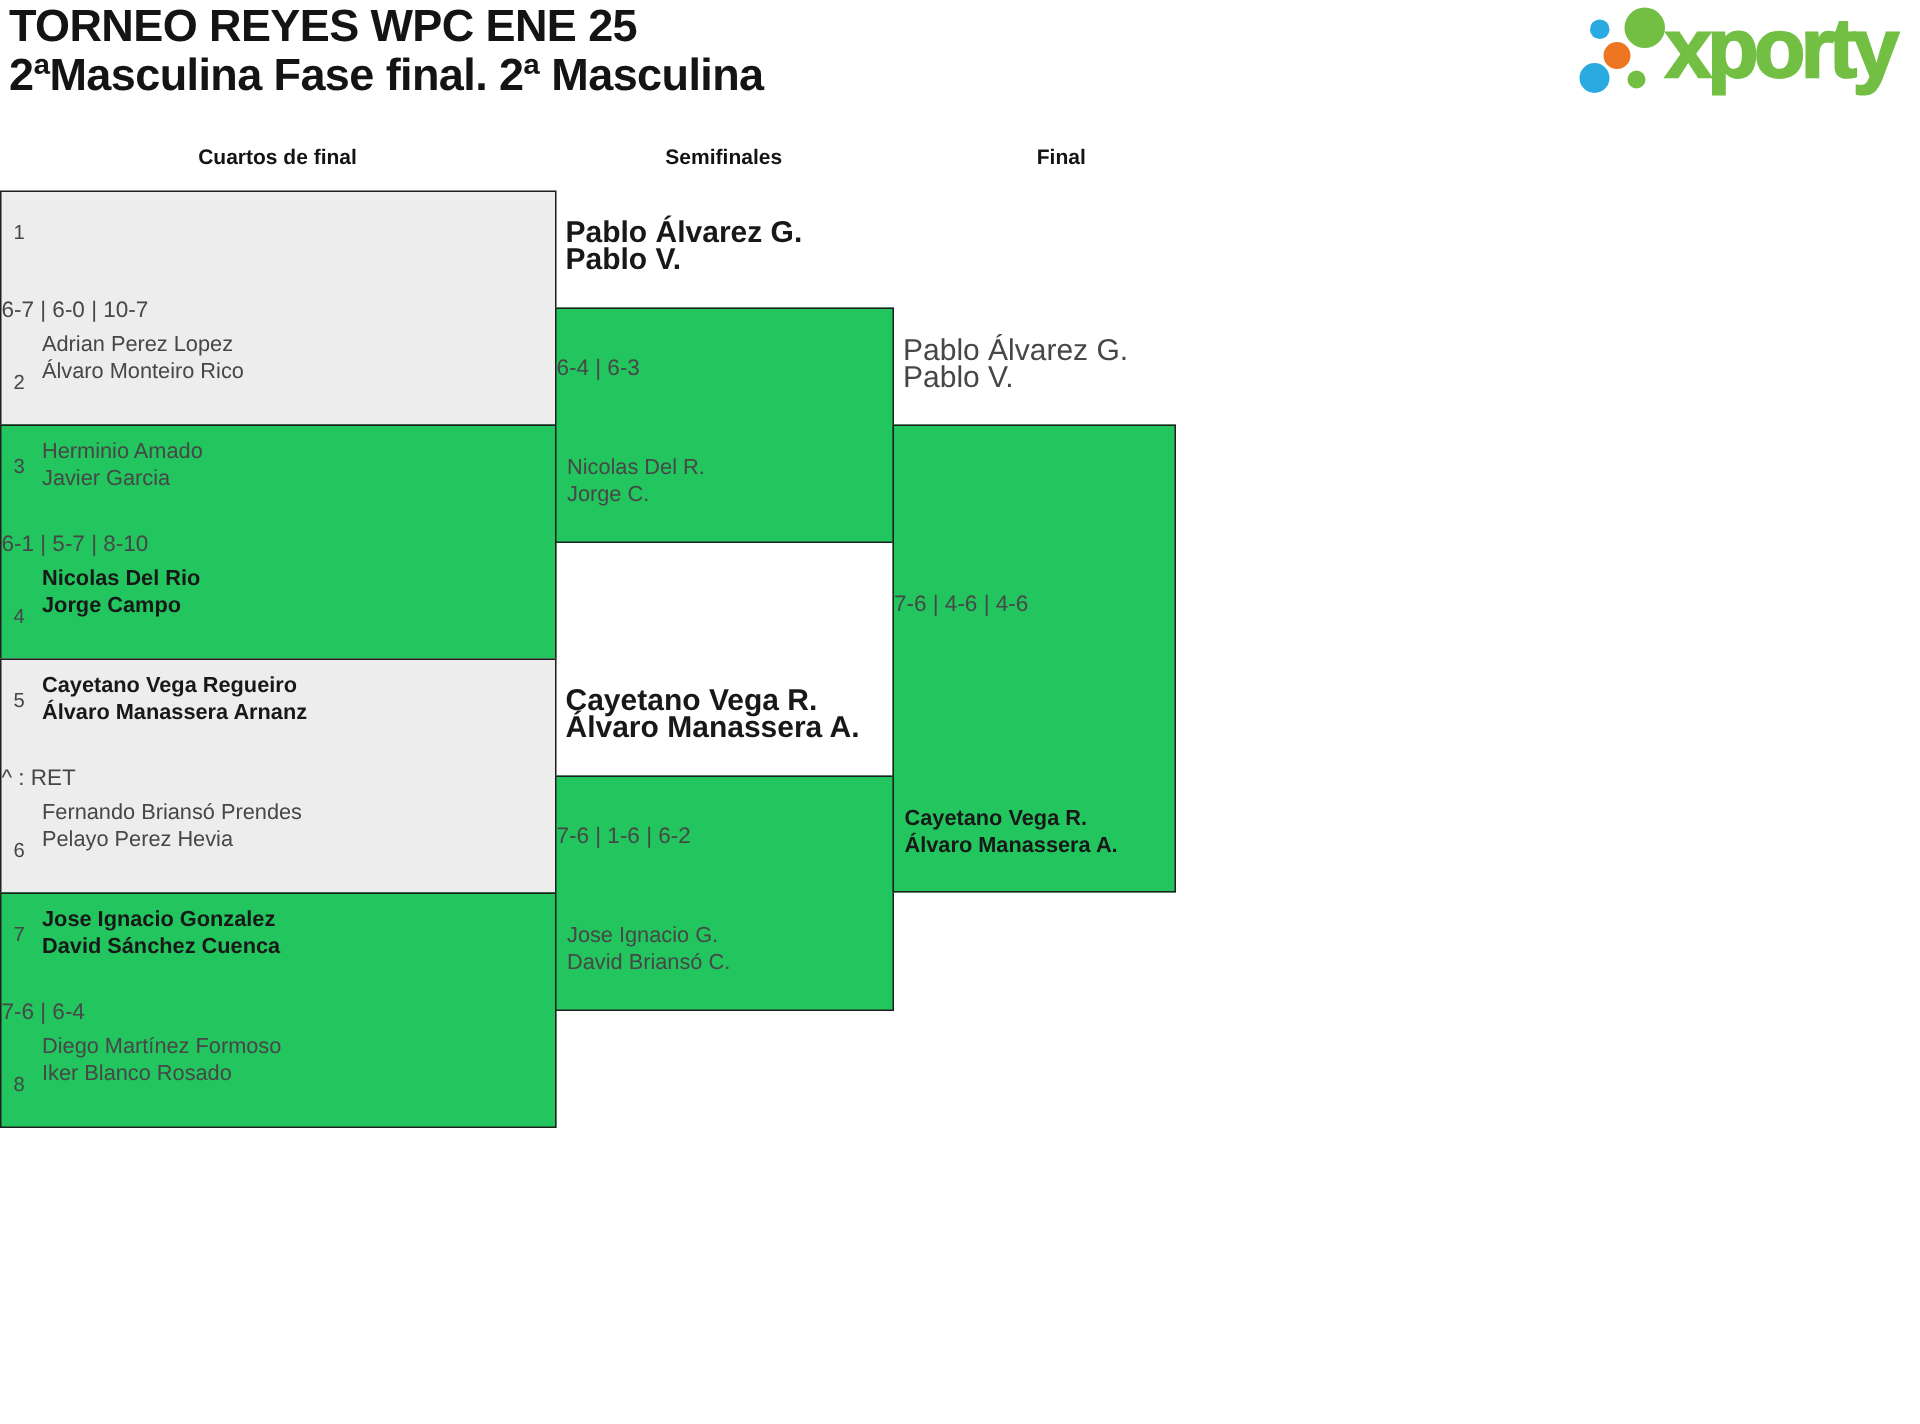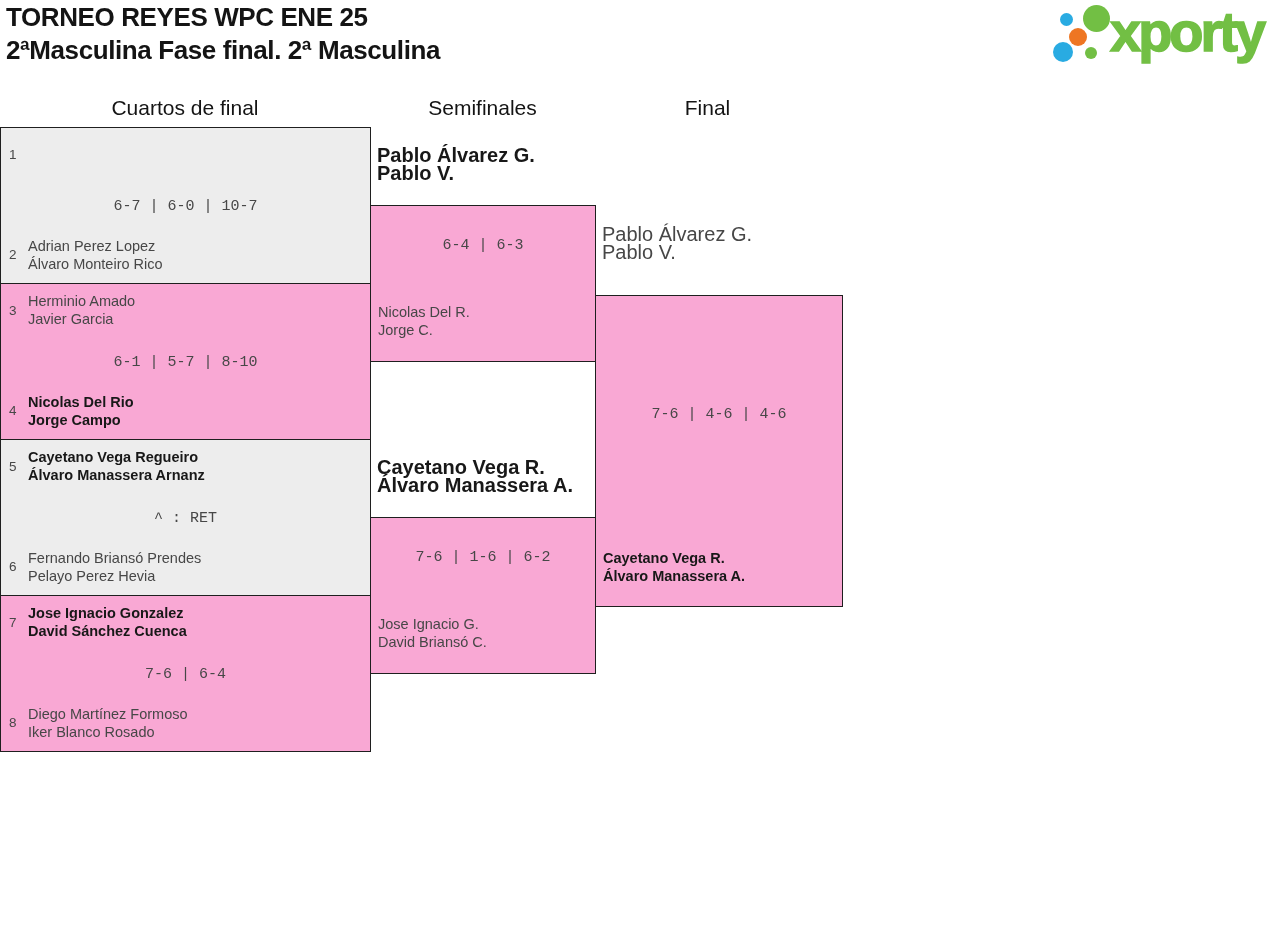--- a/index.html
+++ b/index.html
@@ -1,69 +1,69 @@
 <!DOCTYPE html>
 <html><head>
 <meta charset="utf-8">
 <style>
   html,body{margin:0;padding:0;background:#fff;}
   .stage{position:relative;width:1280px;height:949px;background:#ffffff;
          font-family:"Liberation Sans",sans-serif;color:#181818;overflow:hidden;}
 
   
   .title-block{position:absolute;left:6px;top:1px;}
-  .title-line{font-size:26px;font-weight:600;letter-spacing:-0.4px;line-height:33px;color:#141414;white-space:nowrap;}
+  .title-line{font-size:30px;font-weight:600;letter-spacing:-0.4px;line-height:33px;color:#141414;white-space:nowrap;}
 
   
   .logo{position:absolute;left:1048px;top:0;width:232px;height:78px;}
   .dot{position:absolute;border-radius:50%;}
   .dot-blue-sm{left:12px;top:13px;width:13px;height:13px;background:#29abe2;}
   .dot-green-lg{left:35px;top:5px;width:27px;height:27px;background:#72bf44;}
   .dot-orange{left:21px;top:28px;width:18px;height:18px;background:#ee7623;}
   .dot-blue-lg{left:5px;top:42px;width:20px;height:20px;background:#29abe2;}
   .dot-green-sm{left:37px;top:47px;width:12px;height:12px;background:#72bf44;}
   .wordmark{position:absolute;left:62px;top:4px;font-size:56px;line-height:1;font-weight:700;
             letter-spacing:-3px;color:#72bf44;text-align:center;-webkit-text-stroke:1.5px #72bf44;}
 
   
-  .round-label{position:absolute;top:96px;font-size:21px;font-weight:400;text-align:center;color:#141414;}
+  .round-label{position:absolute;top:96px;font-size:14px;font-weight:700;text-align:center;color:#141414;}
   #rl-qf{left:0;width:370px;}
   #rl-sf{left:370px;width:225px;}
   #rl-f{left:595px;width:225px;}
 
   
-  .match{position:absolute;border:1px solid #1f1f1f;box-sizing:border-box;background:#f9a8d4;}
+  .match{position:absolute;border:1px solid #1f1f1f;box-sizing:border-box;background:#22c55e;}
   .qf{left:0;width:371px;height:157px;}
   #qf1{top:127px;}
   #qf2{top:283px;}
   #qf3{top:439px;}
   #qf4{top:595px;}
   .qf-alt{background:#ededed;}
 
   .seed{position:absolute;font-size:13.5px;color:#474747;}
   .seed-top{left:8px;top:19px;}
   .seed-bottom{left:8px;bottom:21px;}
 
   .team{position:absolute;font-size:14.5px;line-height:17.5px;}
   .team-top{left:27px;top:9px;}
-  .team-bottom{left:27px;bottom:10px;}
+  .team-bottom{left:27px;bottom:26px;}
   .winner{font-weight:700;color:#181818;}
   .loser{font-weight:400;color:#474747;}
 
-  .score{position:absolute;left:0;right:0;text-align:center;font-size:15px;color:#474747;font-family:Liberation Mono, monospace;}
+  .score{position:absolute;left:0;right:0;text-align:left;font-size:15px;color:#474747;}
   .qf .score{top:70px;}
 
   
   .sf-box{left:370px;width:226px;height:157px;}
   #sf1{top:205px;}
   #sf2{top:517px;}
   .sf-box .score{top:31px;}
   .sf-box .team-bottom{left:7px;bottom:22px;}
 
-  .final-box{left:595px;top:295px;width:248px;height:312px;}
+  .final-box{left:595px;top:283px;width:189px;height:312px;}
   .final-box .score{top:110px;}
   .final-box .team-bottom{left:7px;bottom:21px;}
 
   
   .label-team{position:absolute;font-size:20px;line-height:17.5px;}
   #sf1-team-a{left:377px;top:147px;}
   #sf2-team-a{left:377px;top:459px;}
   #final-team-a{left:602px;top:226px;}
 </style>
 </head>

